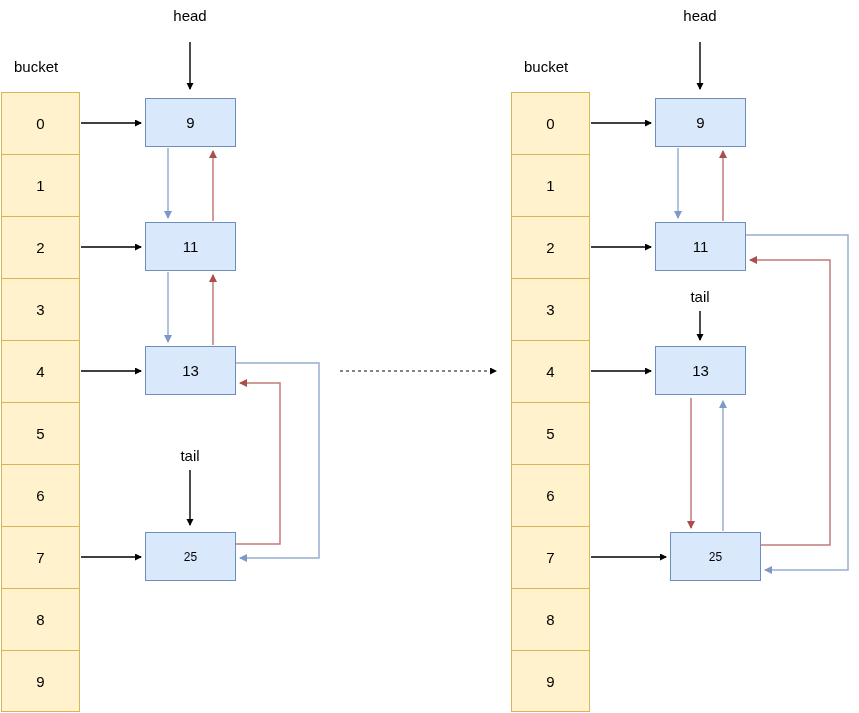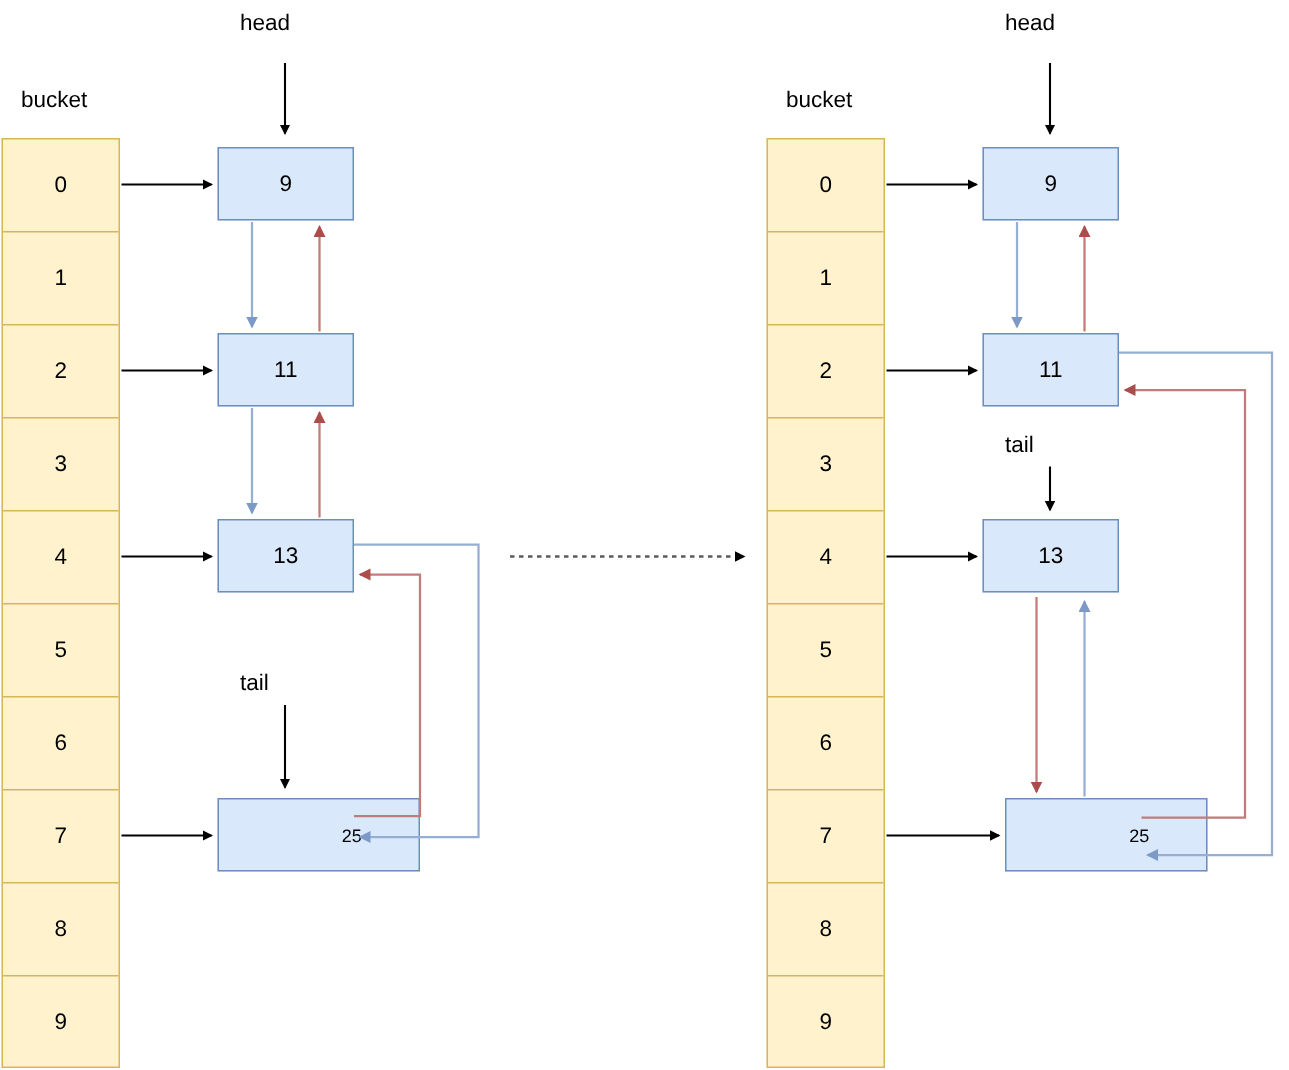--- a/index.html
+++ b/index.html
@@ -5,41 +5,41 @@
   html,body{margin:0;padding:0;background:#ffffff;}
   .stage{
     position:relative;width:859px;height:713px;background:#ffffff;
     font-family:"Liberation Sans", sans-serif;color:var(--text,#000);
     overflow:hidden;
   }
   .lbl{
     position:absolute;font-size:15px;line-height:17px;color:var(--text,#000);
     white-space:nowrap;
   }
-  .lbl.center{}
+  .lbl.center{text-align:center;}
   .bucket-col{
     position:absolute;width:79px;
     border:1px solid var(--bucket-border,#d6b656);
     background:var(--bucket-fill,#fff2cc);
     box-sizing:border-box;
   }
   .bucket-cell{
     height:61px;border-bottom:1px solid var(--bucket-border,#d6b656);
     display:flex;align-items:center;justify-content:center;
     font-size:15px;box-sizing:content-box;
   }
   .bucket-cell:last-child{border-bottom:none;height:60px;}
   .node{
     position:absolute;width:89px;height:47px;
     background:var(--node-fill,#dae8fc);
     border:1px solid var(--node-border,#6c8ebf);
     display:flex;align-items:center;justify-content:center;
     font-size:15px;
   }
-  .node.small{font-size:12px;padding-left:44px;}
+  .node.small{font-size:12px;}
   svg.arrows{position:absolute;left:0;top:0;pointer-events:none;}
   .shaft{fill:none;stroke-width:1.5px;}
   .lblack{stroke:var(--pointer-black,#000);stroke-width:1.4px;}
   .lnext{stroke:var(--next-link,#97aed3);}
   .lprev{stroke:var(--prev-link,#c07c7a);}
   .ldash{stroke:var(--transition-dash,#5b5b5b);stroke-width:1.6px;stroke-dasharray:3 3;}
   #mBlack path{fill:var(--pointer-black,#000);}
   #mNext path{fill:var(--next-head,#7d99c6);}
   #mPrev path{fill:var(--prev-head,#aa4d4b);}
 </style>

